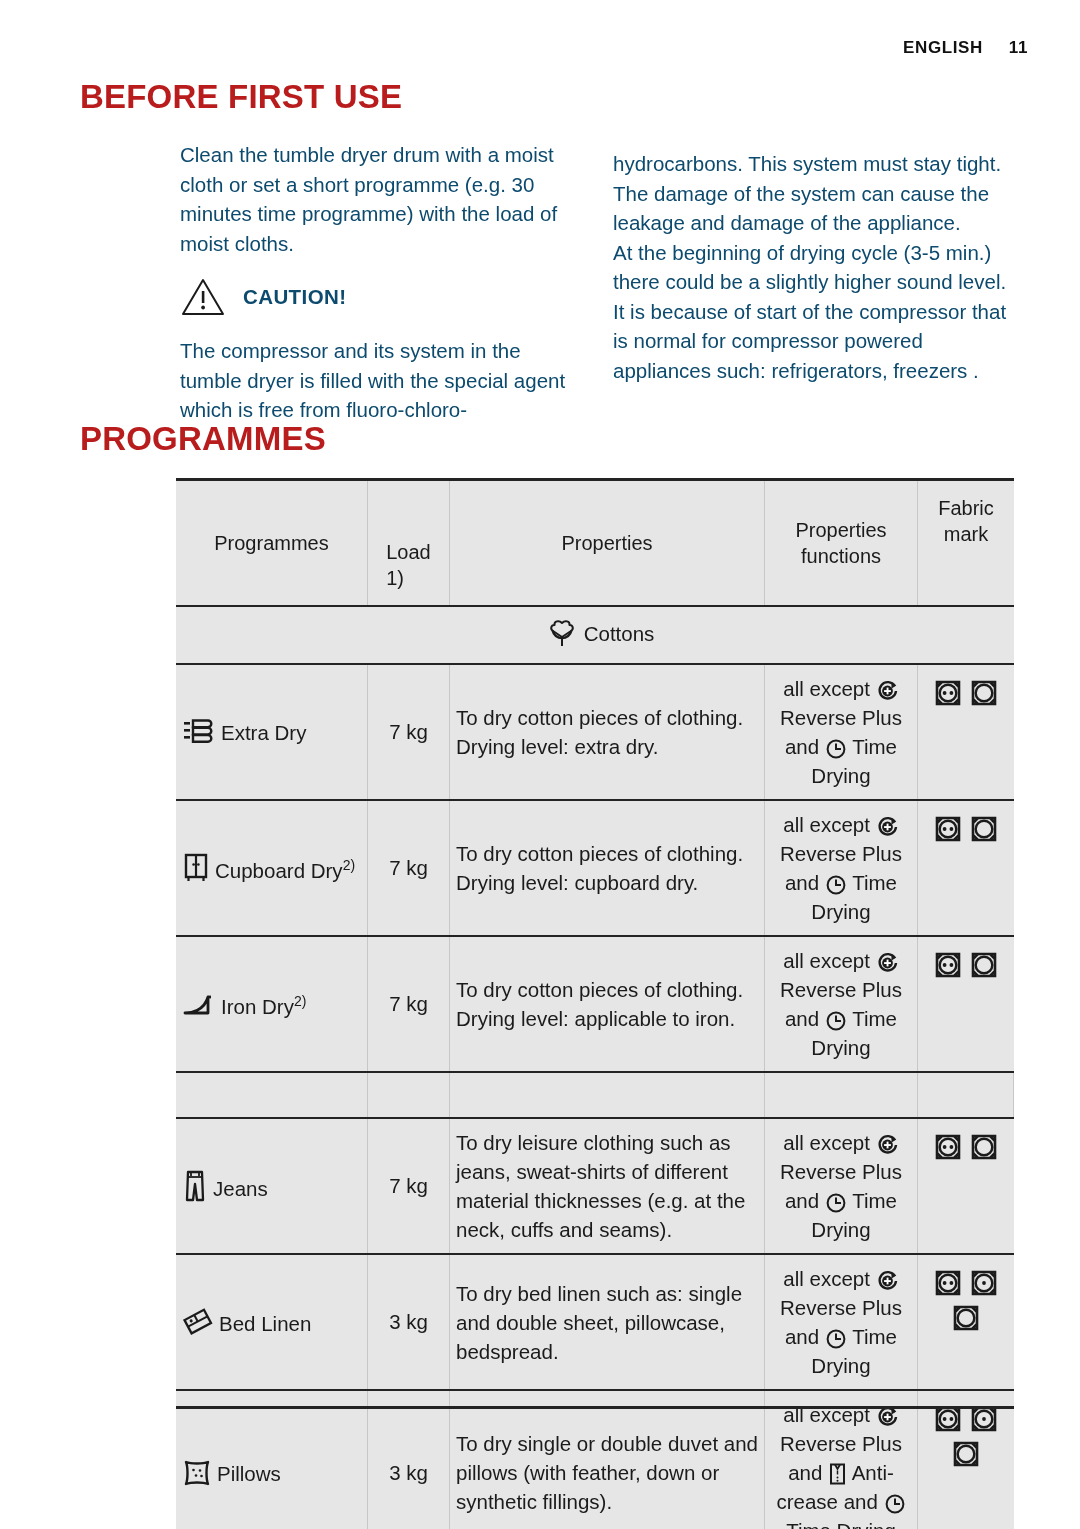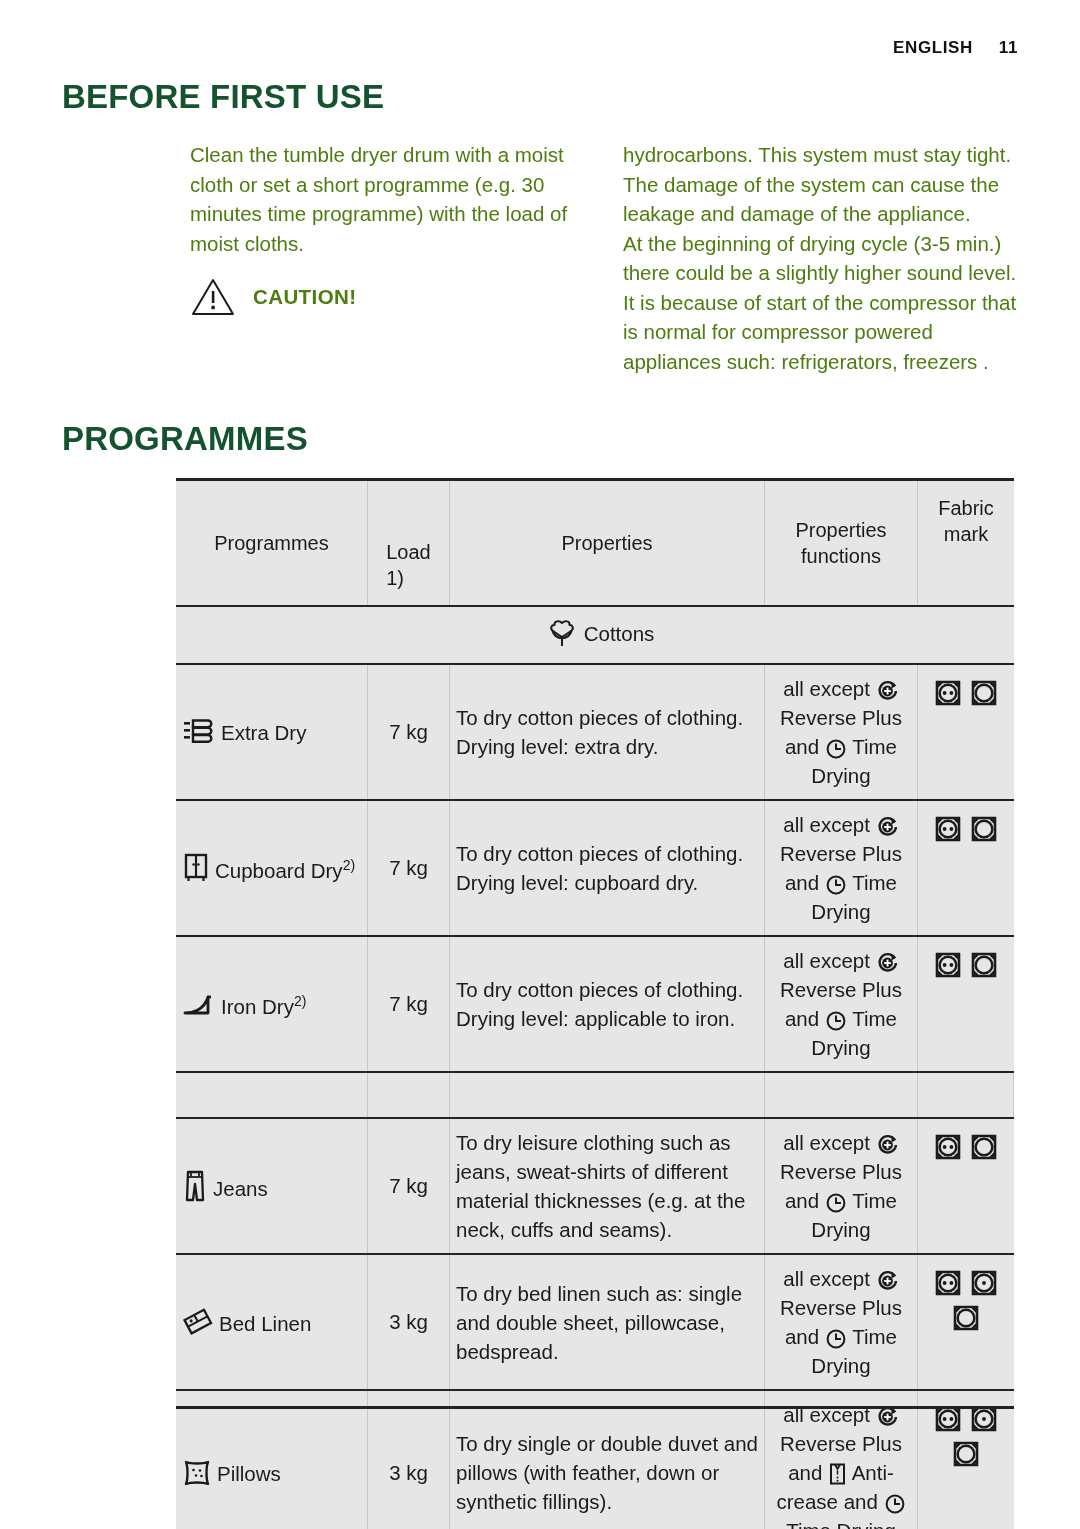--- a/index.html
+++ b/index.html
@@ -5,39 +5,39 @@
   html,body{margin:0;padding:0;}
   body{
     width:1080px;height:1529px;background:#ffffff;
     font-family:"Liberation Sans", sans-serif;
     color:#1a1a1a; position:relative; overflow:hidden;
   }
   .page{position:relative;width:1080px;height:1529px;}
 
   
   .rheader{
-    position:absolute; top:38px; right:62px;
+    position:absolute; top:38px; right:52px;
     font-size:17px; font-weight:bold; letter-spacing:.6px;
     color:#111; display:flex; align-items:flex-start; gap:26px;
   }
 
   
   .h1{
-    position:absolute; left:62px; font-weight:bold;
-    color:#14532d; letter-spacing:.2px;
+    position:absolute; left:80px; font-weight:bold;
+    color:#b91c1c; letter-spacing:.2px;
   }
   #h1-before{ top:78px; font-size:33px; }
   #h1-programmes{ top:420px; font-size:33px; }
 
   
   .col{
-    position:absolute; font-size:20.5px; line-height:29.5px; color:#4d7c0f;margin-left:10px;
+    position:absolute; font-size:20.5px; line-height:29.5px; color:#0c4a6e;
   }
   #col-left{ left:180px; top:140px; width:392px; }
-  #col-right{ left:613px; top:140px; width:400px; }
+  #col-right{ left:613px; top:149px; width:400px; }
   .col p{margin:0;}
 
   .caution{
     display:flex; align-items:center; gap:17px;
     margin:19px 0 19px 0;
   }
   .caution .tri{width:46px;height:40px;flex:0 0 auto;}
   .caution .ctxt{font-weight:bold;font-size:20.5px;letter-spacing:.4px;}
 
   
@@ -99,20 +99,21 @@
     <div class="caution">
       <span class="tri">
         <svg width="46" height="40" viewBox="0 0 46 40">
           <path d="M23 3 L43 37 L3 37 Z" fill="none" stroke="#1b1b1b" stroke-width="2" stroke-linejoin="round"></path>
           <rect x="21.8" y="14" width="2.6" height="12" fill="#1b1b1b"></rect>
           <circle cx="23.1" cy="30.5" r="1.9" fill="#1b1b1b"></circle>
         </svg>
       </span>
       <span class="ctxt">CAUTION!</span>
     </div>
+    <p>The compressor and its system in the tumble dryer is filled with the special agent which is free from fluoro-chloro-</p>
   </div>
 
   <div class="col" id="col-right">
     <p>hydrocarbons. This system must stay tight. The damage of the system can cause the leakage and damage of the appliance.</p>
     <p>At the beginning of drying cycle (3-5 min.) there could be a slightly higher sound level. It is because of start of the compressor that is normal for compressor powered appliances such: refrigerators, freezers .</p>
   </div>
 
   <div class="h1" id="h1-programmes">PROGRAMMES</div>
 
   <div class="table">

